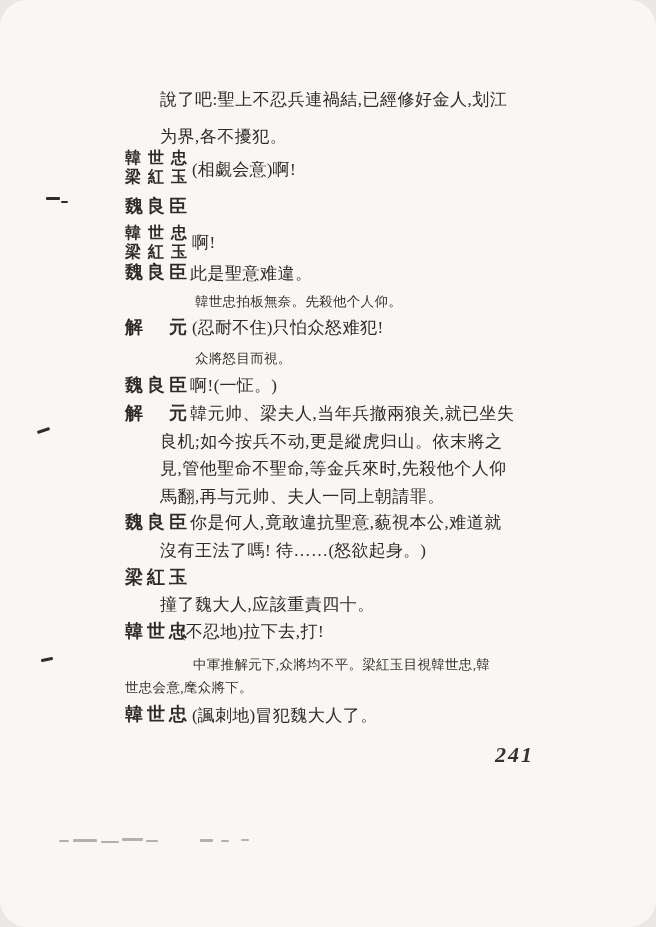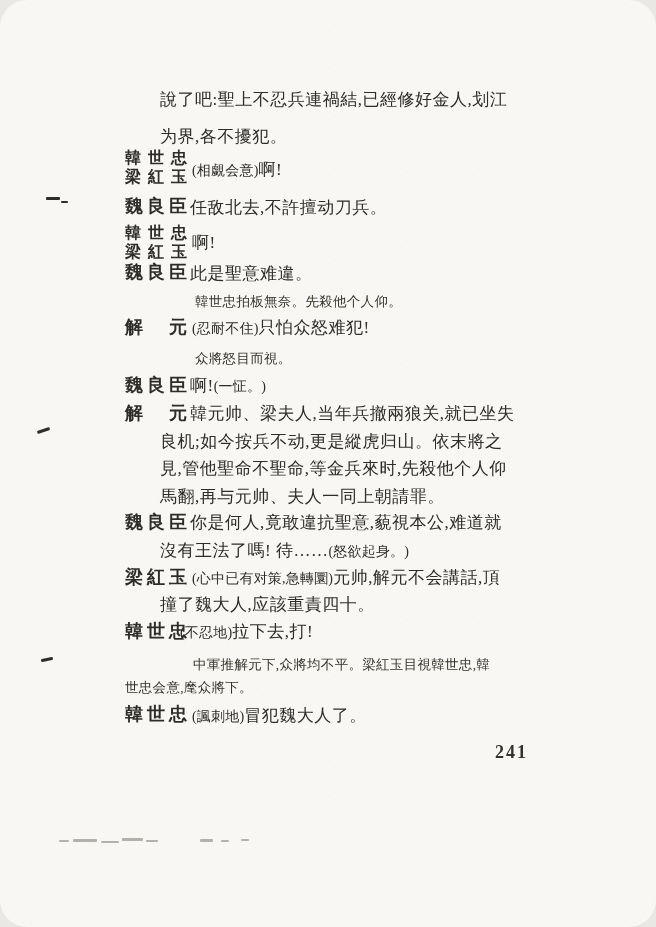--- a/index.html
+++ b/index.html
@@ -18,33 +18,33 @@
     content:"";
     position:absolute;inset:0;
     background-image:radial-gradient(#ecebe4 0.6px, transparent 0.6px),
                      radial-gradient(#f2f0ea 0.6px, transparent 0.6px);
     background-size:9px 9px,13px 13px;
     background-position:0 0,4px 6px;
     opacity:.5;
     pointer-events:none;
   }
   .t{position:absolute;font-size:17px;line-height:1.12;letter-spacing:.5px;white-space:nowrap;}
-  .sm{font-size:14px;letter-spacing:.2px;}
+  .sm{font-size:17px;letter-spacing:.2px;}
   .post{}
   .speaker{
     position:absolute;left:125px;width:62px;
     font-weight:bold;font-size:18px;line-height:1;
     text-align:justify;text-align-last:justify;
     white-space:nowrap;
   }
   .speaker.pair{font-size:16px;}
   .stage{position:absolute;font-size:13.5px;letter-spacing:.3px;white-space:nowrap;color:#343229;}
   .pagenum{
     position:absolute;left:495px;top:742px;
-    font-weight:bold;font-size:18px;letter-spacing:2px;
+    font-style:italic;font-weight:bold;font-size:22px;letter-spacing:2px;
     color:#34322d;
   }
   .speck{position:absolute;background:#2f2d29;border-radius:1px;}
   .smudge{position:absolute;background:#8d8c87;filter:blur(.6px);opacity:.65;border-radius:1px;}
   .watermark{
     position:absolute;left:505px;top:901px;
     font-family:"Liberation Sans","DejaVu Sans",sans-serif;
     font-size:15px;letter-spacing:.5px;white-space:nowrap;
   }
   .wm-name{color:#9e9e9c;}
@@ -56,21 +56,20 @@
 <div class="page">
 
   <div class="t" style="left:160px;top:90px">說了吧:聖上不忍兵連禍結,已經修好金人,划江</div>
   <div class="t" style="left:160px;top:127px">为界,各不擾犯。</div>
 
   <div class="speaker pair" style="top:150px">韓世忠</div>
   <div class="speaker pair" style="top:169px">梁紅玉</div>
   <div class="t" style="left:192px;top:160px"><span class="sm">(相覷会意)</span><span>啊!</span></div>
 
   <div class="speaker" style="top:197px">魏良臣</div>
-  <div class="t" style="left:190px;top:198px">任敌北去,不許擅动刀兵。</div>
 
   <div class="speaker pair" style="top:225px">韓世忠</div>
   <div class="speaker pair" style="top:244px">梁紅玉</div>
   <div class="t" style="left:192px;top:233px">啊!</div>
 
   <div class="speaker" style="top:263px">魏良臣</div>
   <div class="t" style="left:190px;top:264px">此是聖意难違。</div>
 
   <div class="stage" style="left:195px;top:293px">韓世忠拍板無奈。先殺他个人仰。</div>
 
@@ -86,21 +85,20 @@
   <div class="t" style="left:190px;top:404px">韓元帅、梁夫人,当年兵撤兩狼关,就已坐失</div>
   <div class="t" style="left:160px;top:432px">良机;如今按兵不动,更是縱虎归山。依末將之</div>
   <div class="t" style="left:160px;top:487px">馬翻,再与元帅、夫人一同上朝請罪。</div>
   <div class="t" style="left:160px;top:459px">見,管他聖命不聖命,等金兵來时,先殺他个人仰</div>
 
   <div class="speaker" style="top:513px">魏良臣</div>
   <div class="t" style="left:190px;top:513px">你是何人,竟敢違抗聖意,藐視本公,难道就</div>
   <div class="t" style="left:160px;top:541px"><span>沒有王法了嗎! 待……</span><span class="sm">(怒欲起身。)</span></div>
 
   <div class="speaker" style="top:568px">梁紅玉</div>
-  <div class="t" style="left:192px;top:568px"><span class="sm">(心中已有对策,急轉圜)</span><span>元帅,解元不会講話,頂</span></div>
   <div class="t" style="left:160px;top:595px">撞了魏大人,应該重責四十。</div>
 
   <div class="speaker" style="top:622px">韓世忠</div>
   <div class="t" style="left:180px;top:622px"><span class="sm">(不忍地)</span><span>拉下去,打!</span></div>
 
   <div class="stage" style="left:193px;top:656px">中軍推解元下,众將均不平。梁紅玉目視韓世忠,韓</div>
   <div class="stage" style="left:125px;top:679px">世忠会意,麾众將下。</div>
 
   <div class="speaker" style="top:705px">韓世忠</div>
   <div class="t" style="left:192px;top:706px"><span class="sm">(諷刺地)</span><span>冒犯魏大人了。</span></div>

